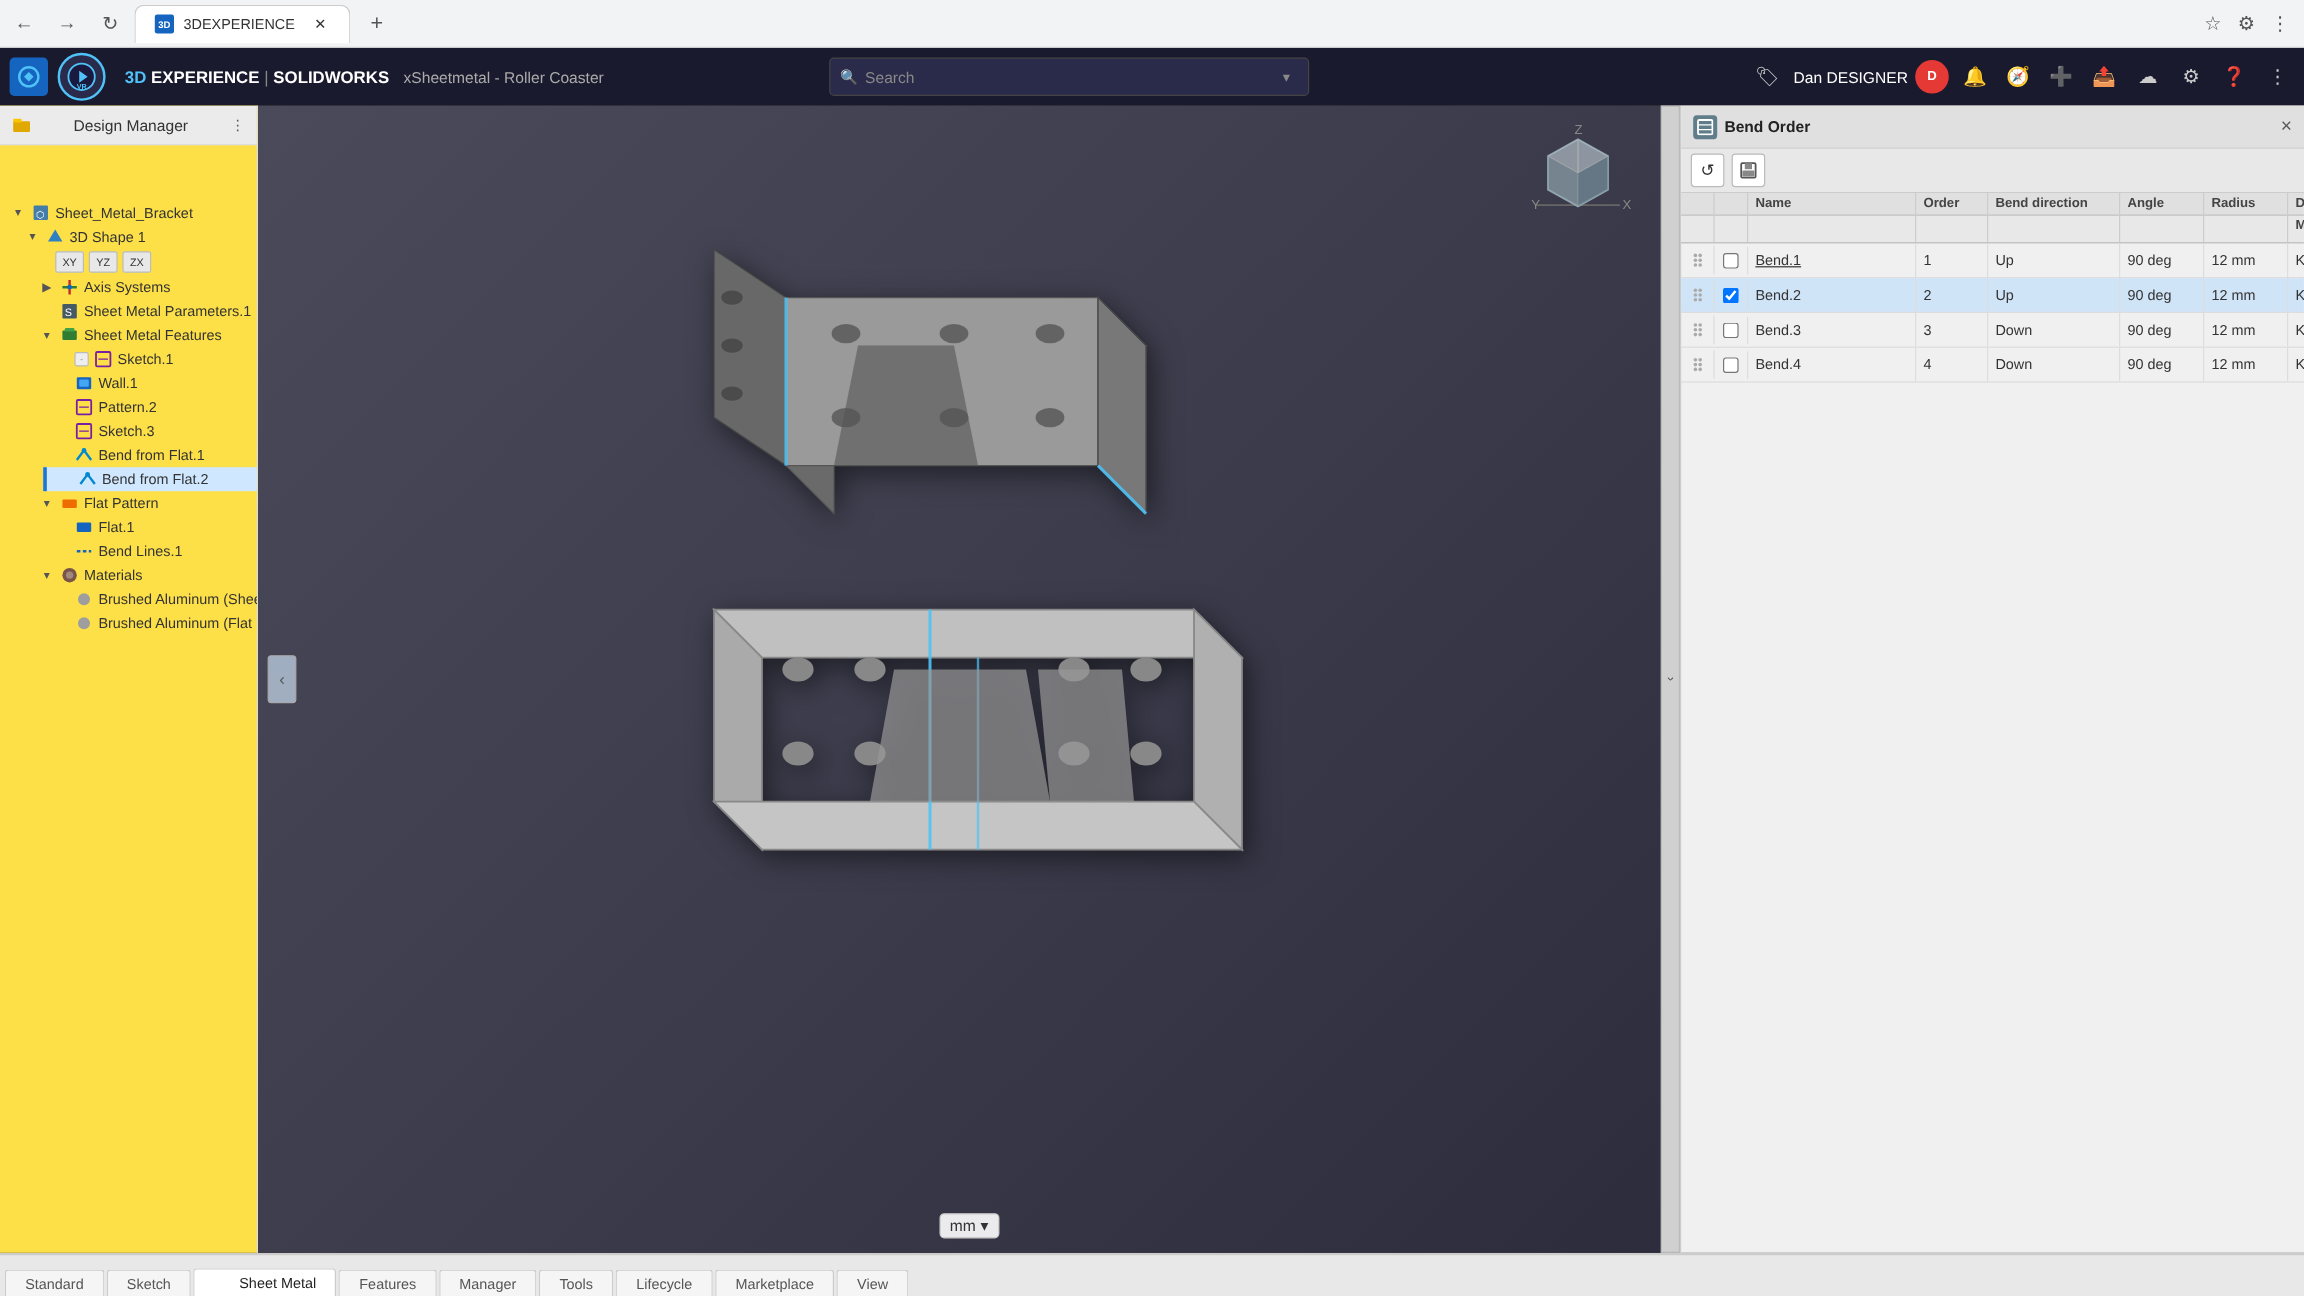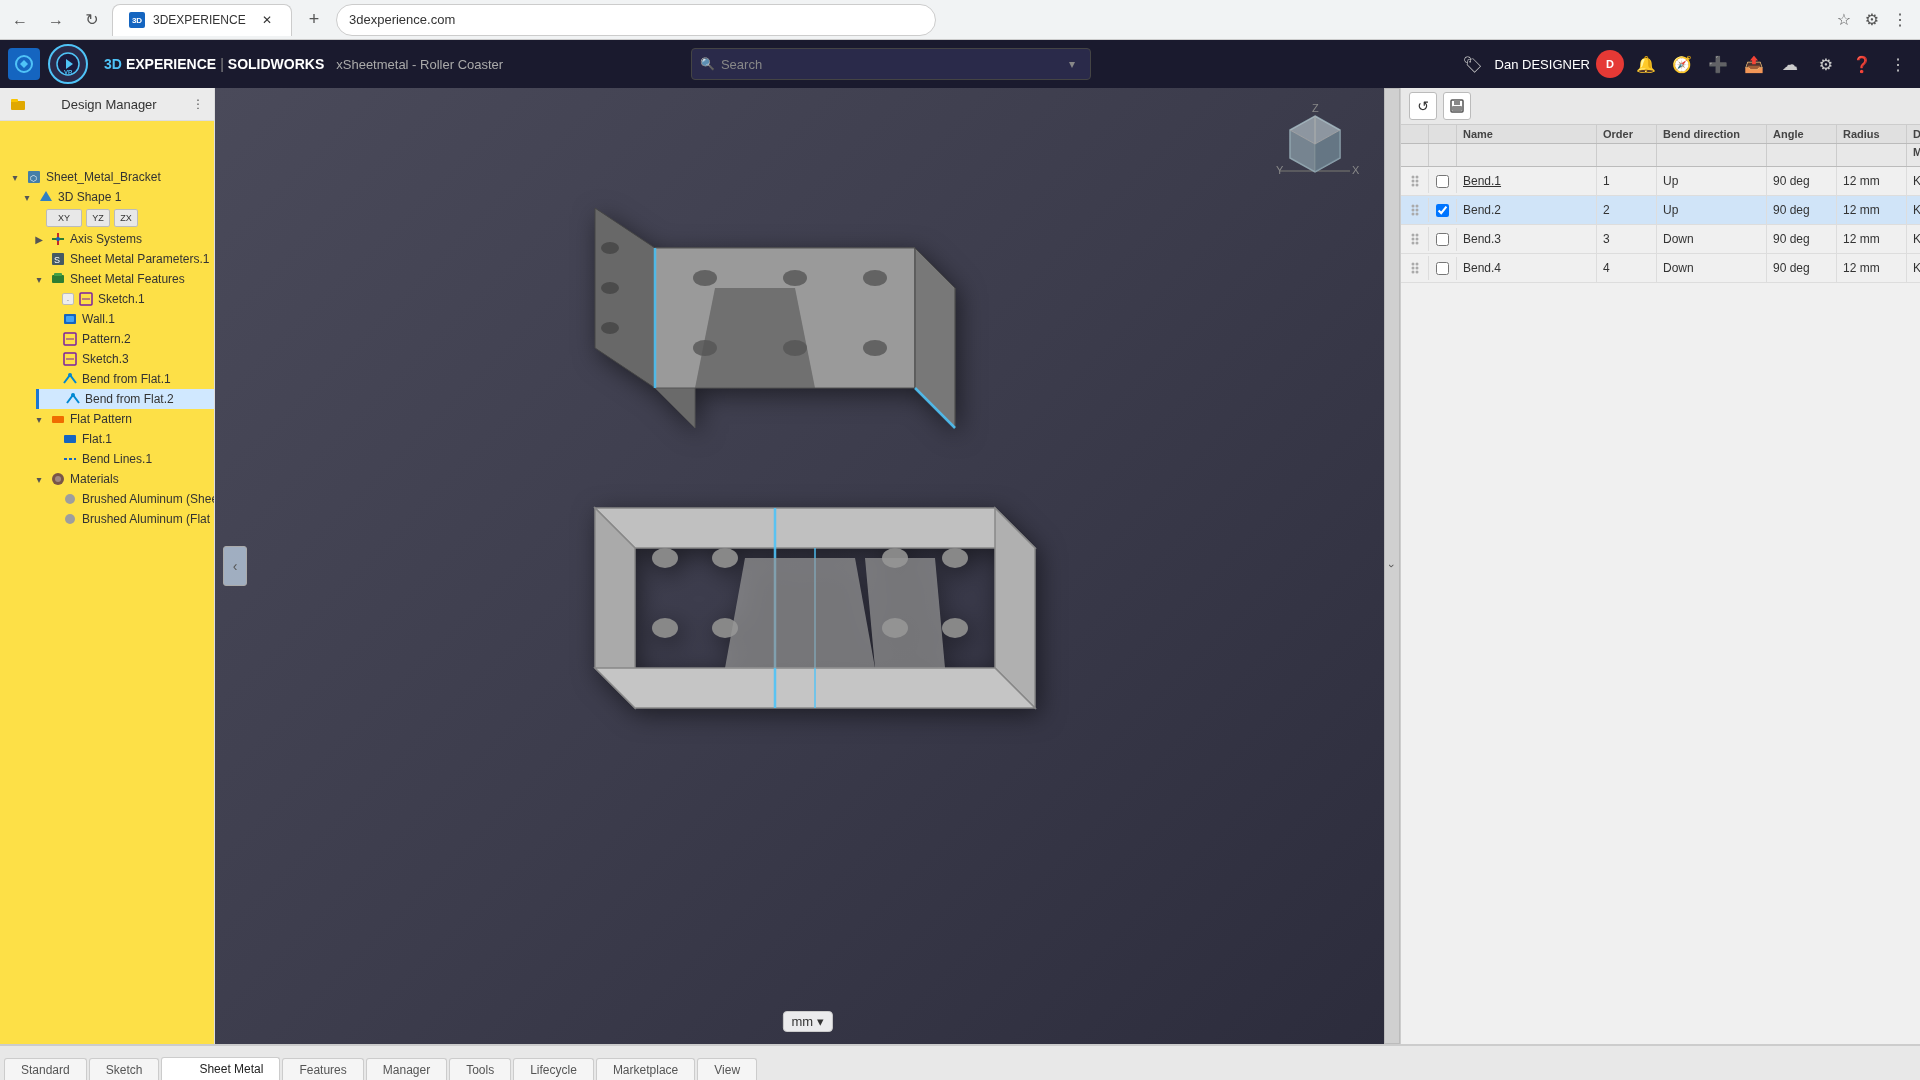--- a/index.html
+++ b/index.html
@@ -93,23 +93,20 @@
     <div class="browser-btn">↻</div>
   </div>
   <div class="browser-tab">
     <div class="tab-favicon">
       <span>3D</span>
     </div>
     <span>3DEXPERIENCE</span>
     <div class="tab-close">✕</div>
   </div>
   <div class="browser-new-tab">+</div>
-  <div class="address-bar">
-    <span>3dexperience.com</span>
-  </div>
   <div class="browser-right-btns">
     <div class="browser-btn">☆</div>
     <div class="browser-btn">⚙</div>
     <div class="browser-btn">⋮</div>
   </div>
 </div>
 
 <div class="app-toolbar">
   <div class="app-logo">
     <svg width="20" height="20" viewBox="0 0 20 20">
@@ -186,21 +183,21 @@
         <div class="tree-icon icon-3dshape">
           <svg width="16" height="16" viewBox="0 0 16 16">
               <polygon points="8,2 14,12 2,12" fill="#1976d2" opacity="0.9"></polygon>
             </svg>
         </div>
         <span class="tree-label">3D Shape 1</span>
       </div>
 
       <div class="tree-item tree-indent-2">
         <div style="display:flex;gap:4px;margin-left:14px;">
-          <div style="width:36px;height:18px;background:#e8e8e8;border:1px solid #bbb;border-radius:2px;display:flex;align-items:center;justify-content:center;font-size:9px;color:#333;cursor:pointer;">XY</div>
+          <div style="width:24px;height:18px;background:#e8e8e8;border:1px solid #bbb;border-radius:2px;display:flex;align-items:center;justify-content:center;font-size:9px;color:#333;cursor:pointer;">XY</div>
           <div style="width:24px;height:18px;background:#e8e8e8;border:1px solid #bbb;border-radius:2px;display:flex;align-items:center;justify-content:center;font-size:9px;color:#333;cursor:pointer;">YZ</div>
           <div style="width:24px;height:18px;background:#e8e8e8;border:1px solid #bbb;border-radius:2px;display:flex;align-items:center;justify-content:center;font-size:9px;color:#333;cursor:pointer;">ZX</div>
         </div>
       </div>
 
       <div class="tree-item tree-indent-2">
         <div class="tree-toggle">▶</div>
         <div class="tree-icon">
           <svg width="16" height="16" viewBox="0 0 16 16">
               <line x1="8" y1="14" x2="8" y2="2" stroke="#c62828" stroke-width="2"></line>
@@ -453,20 +450,33 @@
 
     </div>
   </div>
 
   <div class="right-panel">
 
     <div style="position:absolute;right:520px;top:88px;bottom:36px;width:16px;background:#d0d0d0;display:flex;align-items:center;justify-content:center;cursor:pointer;border:1px solid #bbb;z-index:10;">
       <span style="writing-mode:vertical-rl;font-size:11px;color:#555;">›</span>
     </div>
 
+    <div class="right-panel-header">
+      <div class="panel-title-row">
+        <div style="width:20px;height:20px;background:#607d8b;border-radius:3px;display:flex;align-items:center;justify-content:center;">
+          <svg width="14" height="14" viewBox="0 0 14 14">
+              <rect x="1" y="1" width="12" height="12" rx="1" fill="none" stroke="white" stroke-width="1.5"></rect>
+              <line x1="1" y1="5" x2="13" y2="5" stroke="white" stroke-width="1"></line>
+              <line x1="1" y1="9" x2="13" y2="9" stroke="white" stroke-width="1"></line>
+            </svg>
+        </div>
+        <span class="panel-title">Bend Order</span>
+      </div>
+      <div class="panel-close">×</div>
+    </div>
 
     <div class="panel-toolbar">
       <div class="panel-btn">↺</div>
       <div class="panel-btn">
         <svg width="16" height="16" viewBox="0 0 16 16">
             <rect x="2" y="2" width="12" height="12" rx="1" fill="none" stroke="#555" stroke-width="1.5"></rect>
             <rect x="5" y="2" width="6" height="5" fill="#888"></rect>
             <rect x="3" y="8" width="10" height="5" rx="1" fill="#888"></rect>
           </svg>
       </div>

